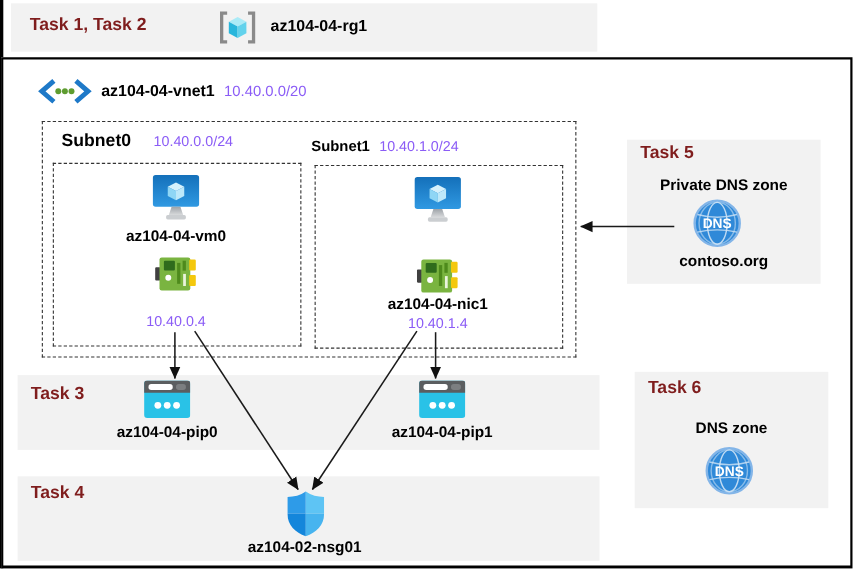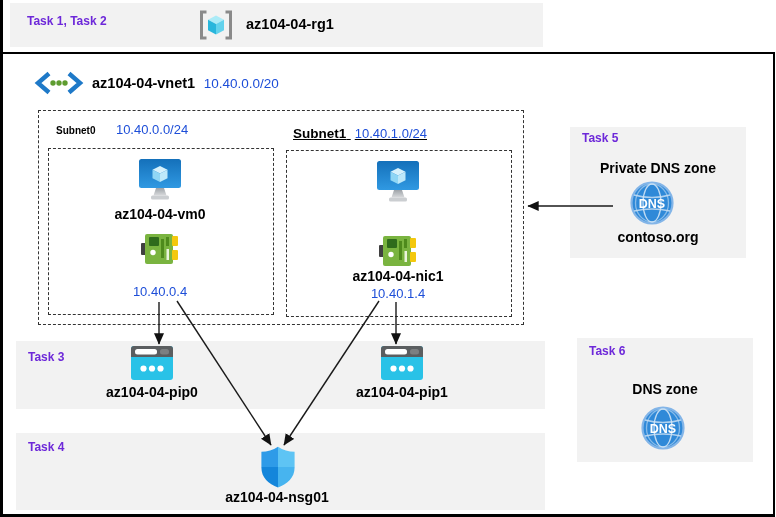--- a/index.html
+++ b/index.html
@@ -1,22 +1,22 @@
 <!DOCTYPE html>
 <html><head>
 <meta charset="utf-8">
 <style>
   html,body{margin:0;padding:0;background:#fff;}
   .stage{position:relative;width:776px;height:517px;background:#fff;overflow:hidden;
          font-family:"Liberation Sans",sans-serif;}
   .abs{position:absolute;}
   .panel{position:absolute;background:#F2F2F2;}
-  .tasklbl{position:absolute;font-size:12px;font-weight:bold;color:#6d28d9;white-space:nowrap;}
+  .tasklbl{position:absolute;font-size:16px;font-weight:bold;color:#7f1d1d;white-space:nowrap;}
   .bname{font-weight:bold;color:#000;font-size:14px;white-space:nowrap;}
-  .sub{font-size:13px;color:#1d4ed8;white-space:nowrap;}
+  .sub{font-size:13px;color:#8b5cf6;white-space:nowrap;}
   .ctr{text-align:center;}
   .bigbox{position:absolute;left:1px;top:52px;width:770px;height:460px;
           border:2px solid #000;border-bottom-width:3px;background:#fff;}
   .dashed{position:absolute;border:1px dashed #333;background:transparent;}
   .rowlbl{position:absolute;white-space:nowrap;}
   svg{display:block;}
   .overlay{position:absolute;left:0;top:0;pointer-events:none;}
 </style>
 </head>
 <body>
@@ -70,21 +70,21 @@
     </svg>
   </span>
   <div class="rowlbl" style="left:92px;top:74px;">
     <span class="bname" style="font-size:14.5px;">az104-04-vnet1</span>
     <span class="sub" style="font-size:13.5px;margin-left:4px;">10.40.0.0/20</span>
   </div>
 
   <div class="dashed" style="left:38px;top:110px;width:484px;height:213px;"></div>
 
   <div class="rowlbl" style="left:56px;top:120px;">
-    <span class="bname" style="font-size:10px;">Subnet0</span>
+    <span class="bname" style="font-size:16px;">Subnet0</span>
     <span class="sub" style="margin-left:16px;">10.40.0.0/24</span>
   </div>
   <div class="dashed" style="left:48px;top:148px;width:224px;height:165px;"></div>
 
   <span class="abs" style="left:138px;top:158px;">
     <svg width="44" height="46" viewBox="0 0 44 46">
       <rect x="1" y="1" width="42" height="29" rx="2.5" fill="url(#vmGrad)"></rect>
       <polygon points="22,8 29.5,11.8 22,15.6 14.5,11.8" fill="#D6F1FC"></polygon>
       <polygon points="14.5,11.8 22,15.6 22,24 14.5,20.2" fill="#8FD6F5"></polygon>
       <polygon points="29.5,11.8 22,15.6 22,24 29.5,20.2" fill="#BDE8FA"></polygon>
@@ -102,21 +102,21 @@
       <circle cx="12" cy="19.5" r="2.7" fill="#FFFFFF"></circle>
       <rect x="20" y="6" width="3" height="19" fill="#4E8A1C"></rect>
       <rect x="25" y="4" width="3" height="9" fill="#4E8A1C"></rect>
       <rect x="25.5" y="16" width="2.5" height="11" fill="#EAF4DC"></rect>
       <rect x="31" y="3" width="6" height="10" rx="1" fill="#F4C80D"></rect>
       <rect x="31" y="17" width="6" height="10" rx="1" fill="#F4C80D"></rect>
     </svg>
   </span>
   <div class="rowlbl sub ctr" style="left:90px;top:284px;width:140px;">10.40.0.4</div>
 
-  <div class="rowlbl" style="left:293px;top:124px;text-decoration:underline;">
+  <div class="rowlbl" style="left:283px;top:124px;">
     <span class="bname" style="font-size:13.5px;">Subnet1</span>
     <span class="sub" style="margin-left:4px;">10.40.1.0/24</span>
   </div>
   <div class="dashed" style="left:286px;top:150px;width:224px;height:165px;"></div>
 
   <span class="abs" style="left:376px;top:160px;">
     <svg width="44" height="46" viewBox="0 0 44 46">
       <rect x="1" y="1" width="42" height="29" rx="2.5" fill="url(#vmGrad)"></rect>
       <polygon points="22,8 29.5,11.8 22,15.6 14.5,11.8" fill="#D6F1FC"></polygon>
       <polygon points="14.5,11.8 22,15.6 22,24 14.5,20.2" fill="#8FD6F5"></polygon>
@@ -177,21 +177,21 @@
   <span class="abs" style="left:259px;top:446px;">
     <svg width="38" height="42" viewBox="0 0 38 42">
       <g clip-path="url(#shieldClip)">
         <rect x="0" y="0" width="19" height="21" fill="#2E9BE8"></rect>
         <rect x="19" y="0" width="19" height="21" fill="#5EC4F4"></rect>
         <rect x="0" y="21" width="19" height="21" fill="#1486DB"></rect>
         <rect x="19" y="21" width="19" height="21" fill="#47B4EF"></rect>
       </g>
     </svg>
   </span>
-  <div class="rowlbl bname ctr" style="left:207px;top:489px;width:140px;">az104-04-nsg01</div>
+  <div class="rowlbl bname ctr" style="left:207px;top:489px;width:140px;">az104-02-nsg01</div>
 
   <div class="panel" style="left:570px;top:127px;width:176px;height:131px;"></div>
   <div class="tasklbl" style="left:582px;top:131px;">Task 5</div>
   <div class="rowlbl bname ctr" style="left:570px;top:160px;width:176px;">Private DNS zone</div>
   <span class="abs" style="left:629px;top:180px;">
     <svg width="46" height="46" viewBox="0 0 46 46">
       <circle cx="23" cy="23" r="20.5" fill="#2F89D8" stroke="#83B5E8" stroke-width="2.2"></circle>
       <ellipse cx="23" cy="23" rx="9" ry="19" fill="none" stroke="#CFE3F5" stroke-width="1.3" opacity="0.9"></ellipse>
       <ellipse cx="23" cy="23" rx="16.5" ry="19" fill="none" stroke="#CFE3F5" stroke-width="1.3" opacity="0.55"></ellipse>
       <path d="M5,15 Q23,20 41,15" fill="none" stroke="#CFE3F5" stroke-width="1.3" opacity="0.8"></path>

